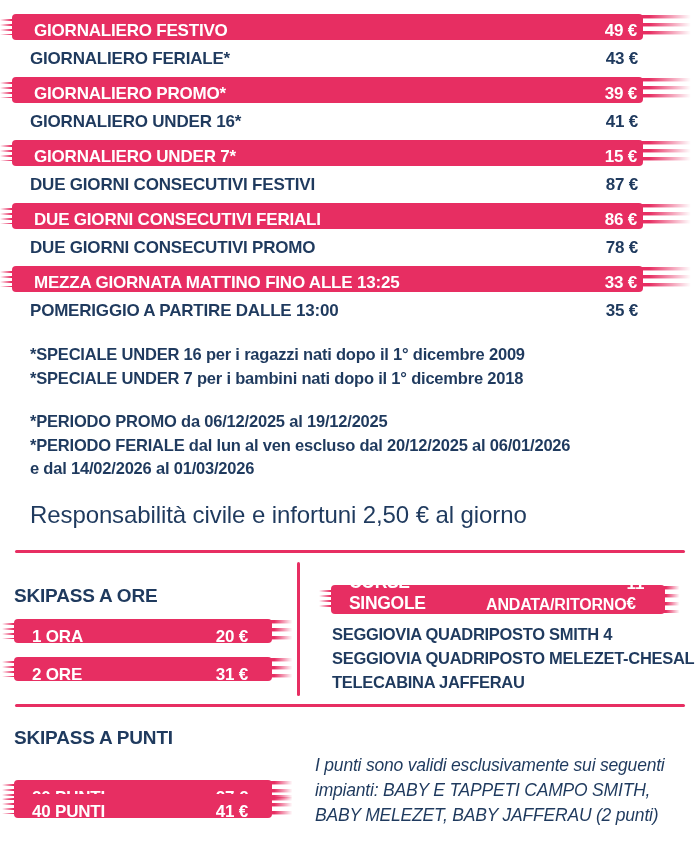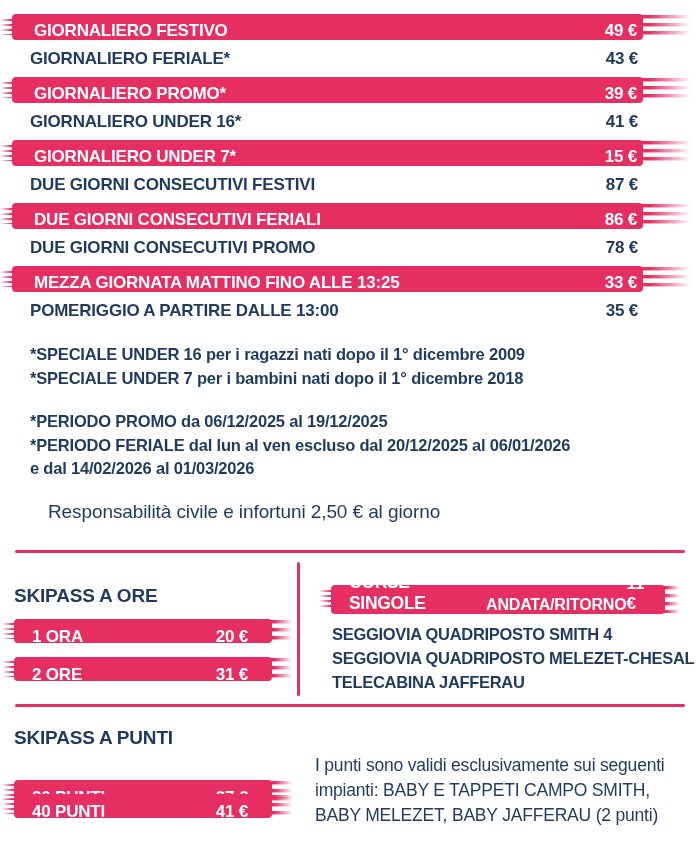--- a/index.html
+++ b/index.html
@@ -53,22 +53,22 @@
   
   .note-special{
     position:absolute;top:342px;left:30px;
     font-weight:bold;font-size:16.5px;line-height:24px;letter-spacing:-0.2px;
   }
   .note-periods{
     position:absolute;top:410px;left:30px;
     font-weight:bold;font-size:16.5px;line-height:23.5px;letter-spacing:-0.2px;
   }
   .insurance{
-    position:absolute;top:501px;left:48px;
-    font-size:19px;font-weight:normal;letter-spacing:-0.1px;
+    position:absolute;top:501px;left:30px;
+    font-size:24px;font-weight:normal;letter-spacing:-0.1px;
   }
 
   
   .hdivider{position:absolute;left:15px;width:670px;height:3px;background:var(--accent);border-radius:2px;}
   #divider-1{top:550px;}
   #divider-2{top:704px;}
   .vdivider{position:absolute;left:297px;top:562px;width:3px;height:134px;background:var(--accent);border-radius:2px;}
 
   
   .sec-title{
@@ -101,21 +101,21 @@
   .corse-price{margin-left:auto;font-weight:bold;font-size:17px;margin-top:32px;}
 
   .lifts{
     position:absolute;left:332px;top:622px;
     font-weight:bold;font-size:16.5px;line-height:24px;letter-spacing:-0.3px;
   }
 
   
   .points-note{
     position:absolute;left:315px;top:753px;
-    font-size:17.5px;font-weight:normal;line-height:25px;letter-spacing:-0.2px;
+    font-size:17.5px;font-weight:normal;line-height:25px;letter-spacing:-0.2px;font-style:italic;
   }
 </style>
 </head>
 <body>
 
 <div class="page">
 
   <div class="price-rows">
     <div class="prow hl brush">
       <span class="lbl">GIORNALIERO FESTIVO</span>

